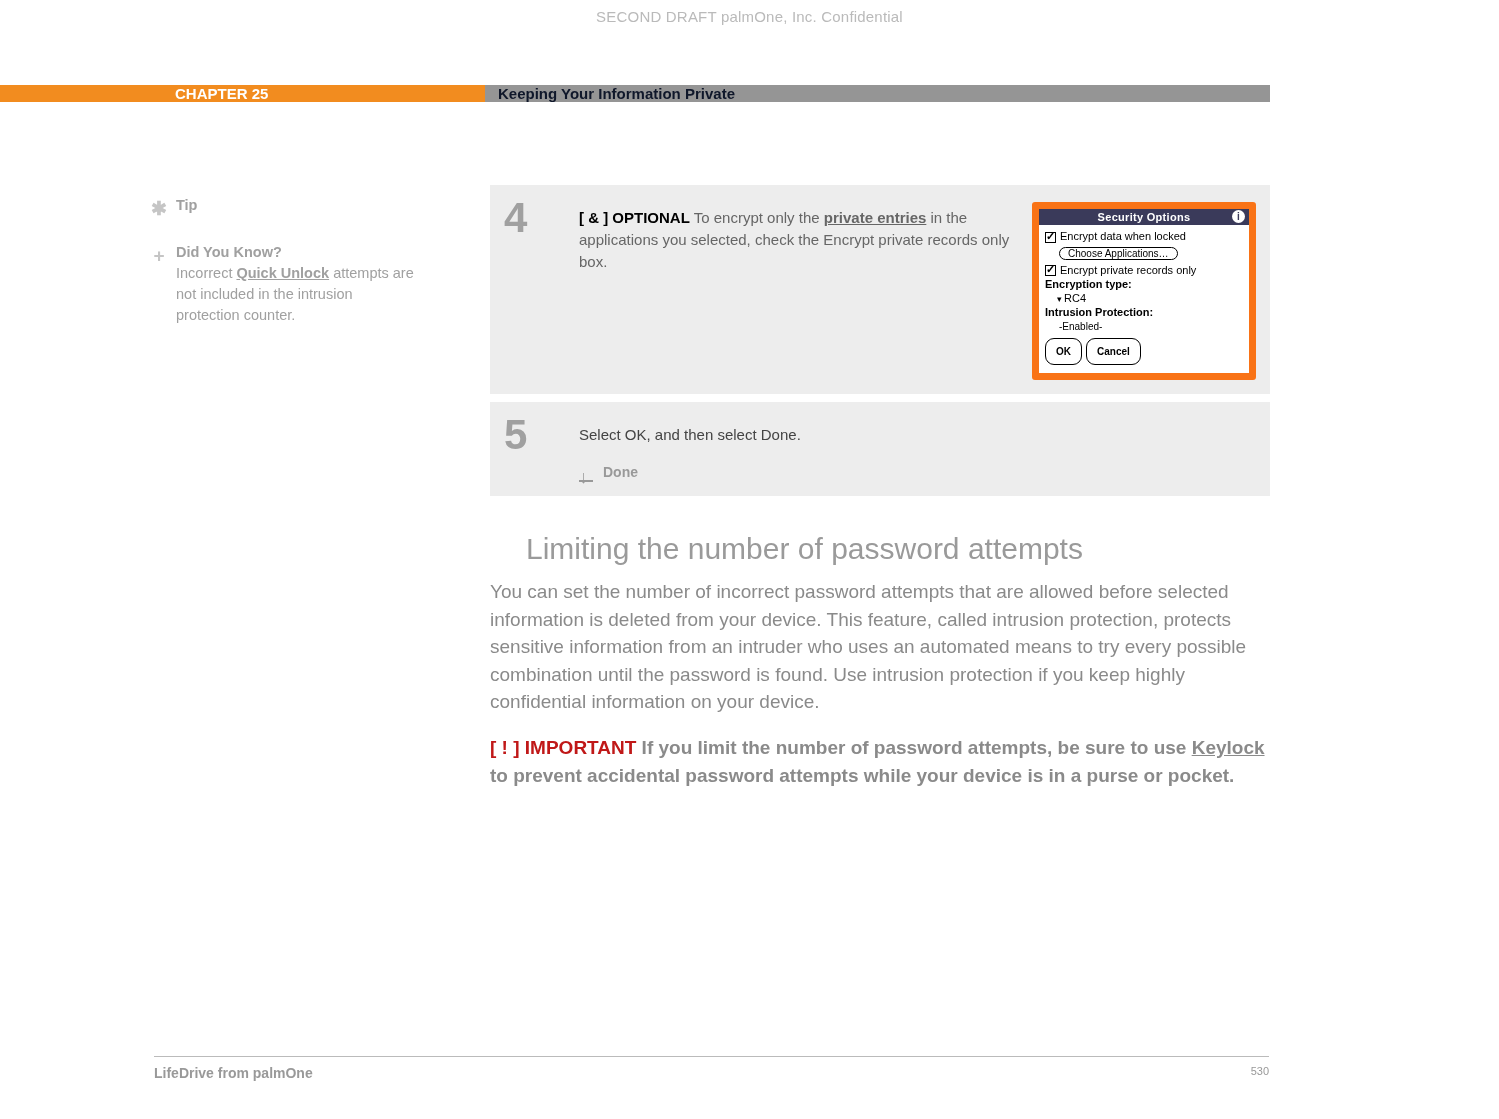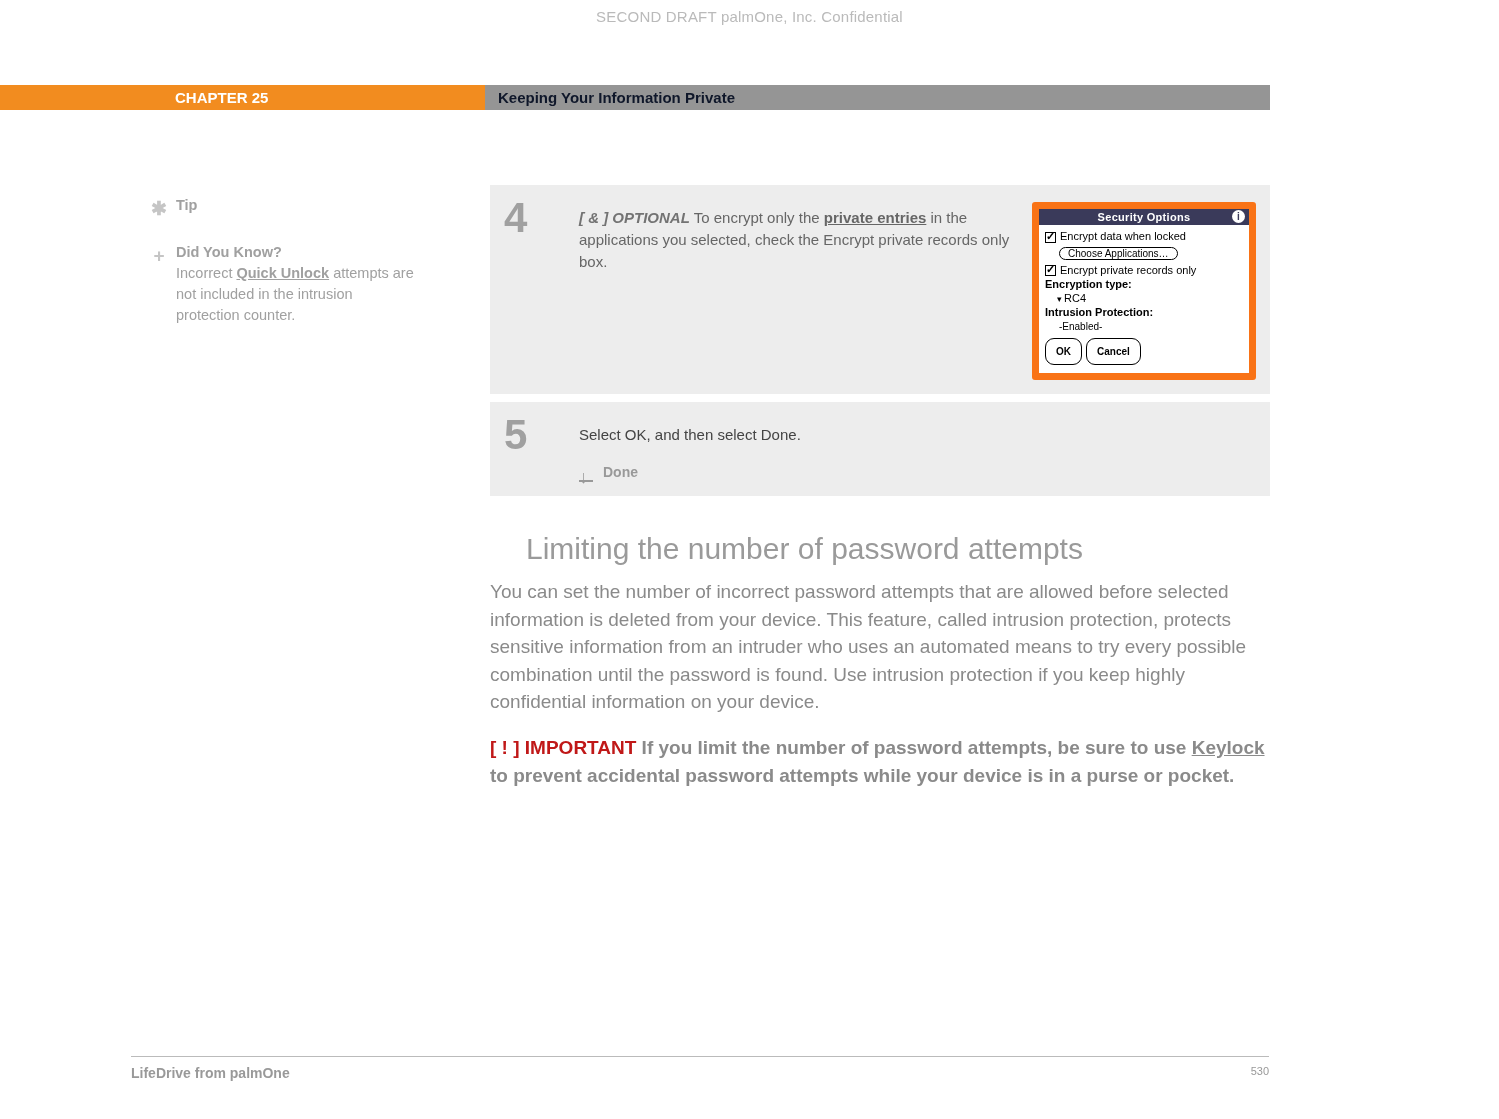--- a/index.html
+++ b/index.html
@@ -19,21 +19,21 @@
     text-align: center;
     font-size: 15px;
     color: #bababa;
     letter-spacing: 0.2px;
   }
   .chapter-bar {
     position: absolute;
     top: 85px;
     left: 0;
     width: 1270px;
-    height: 25px;
+    height: 17px;
     display: flex;
   }
   .chapter-orange {
     width: 485px;
     background: #f28c1f;
     color: #fff;
     font-weight: bold;
     font-size: 15px;
     display: flex;
     align-items: center;
@@ -98,21 +98,21 @@
     display: flex;
     gap: 18px;
   }
   .step-text {
     flex: 1;
     font-size: 15px;
     color: #666;
     line-height: 1.45;
     padding-top: 10px;
   }
-  .optional-tag { font-weight: bold; color: #737373; font-style: italic; }
+  .optional-tag { font-weight: bold; color: #000000; }
   .step-link { font-weight: bold; text-decoration: underline; color: #666; }
   .screenshot {
     width: 224px;
     flex-shrink: 0;
     margin-top: 5px;
   }
   .palm-window {
     border: 7px solid #f97316;
     background: #ffffff;
     font-family: Arial, sans-serif;
@@ -196,21 +196,21 @@
     font-size: 19px;
     line-height: 1.45;
     color: #8a8a8a;
     margin-bottom: 18px;
   }
   .important-tag { color: #c01818; font-weight: bold; }
   .important-text { font-weight: bold; color: #8a8a8a; }
   .footer {
     position: absolute;
     bottom: 38px;
-    left: 131px;
+    left: 154px;
     right: 230px;
     border-top: 1px solid #bbb;
     padding-top: 8px;
     display: flex;
     justify-content: space-between;
     font-size: 14px;
     color: #999;
     font-weight: bold;
   }
   .footer .pg { font-size: 11px; font-weight: normal; }

